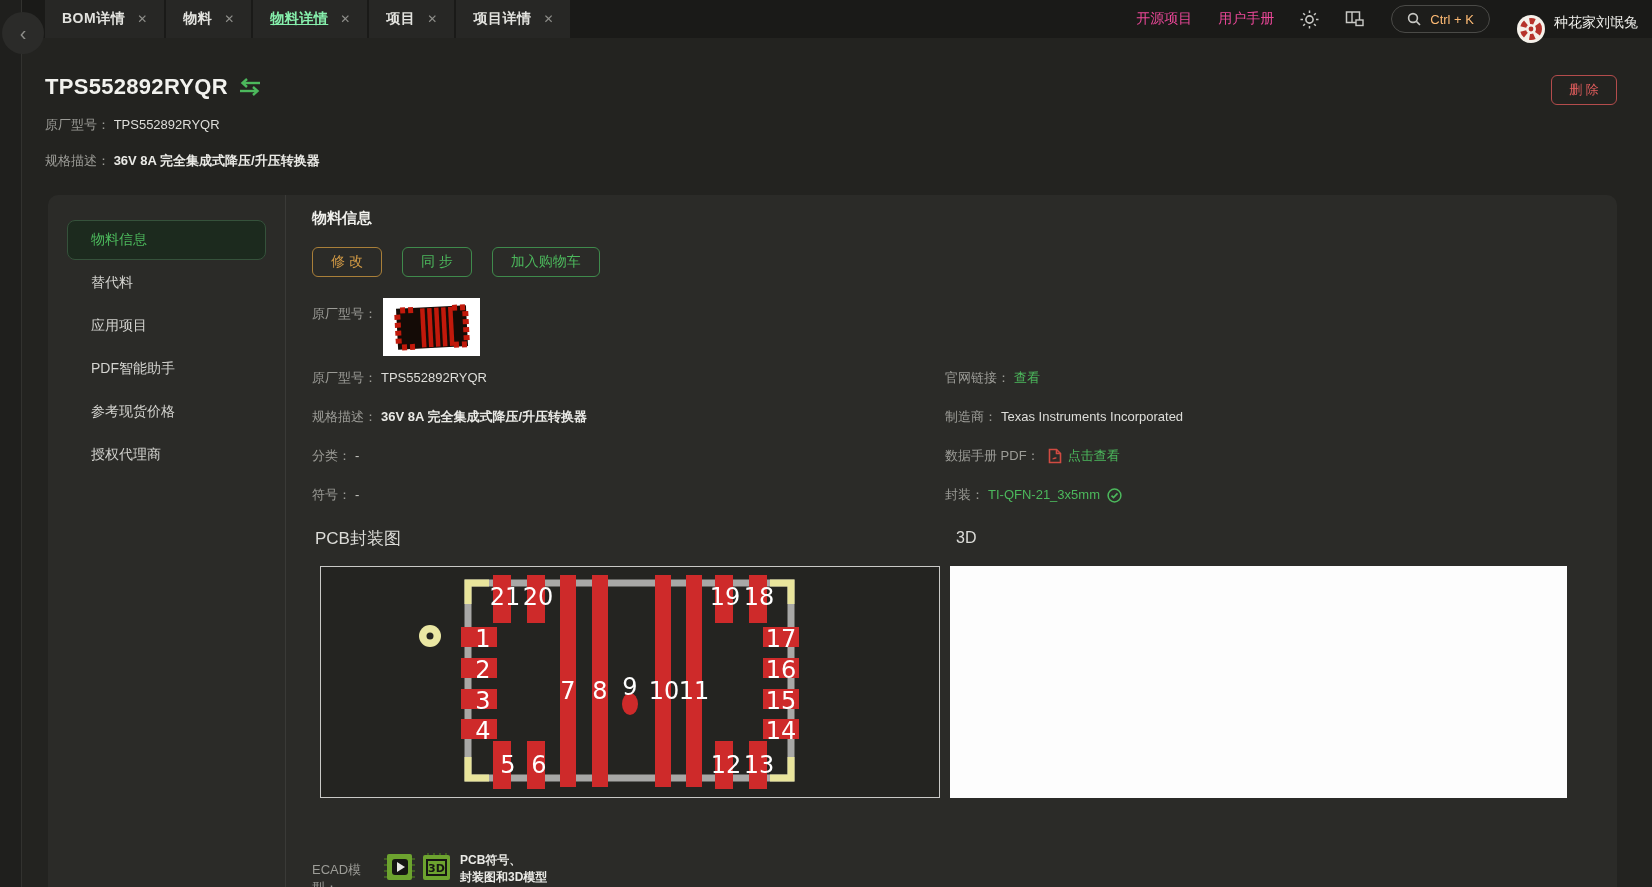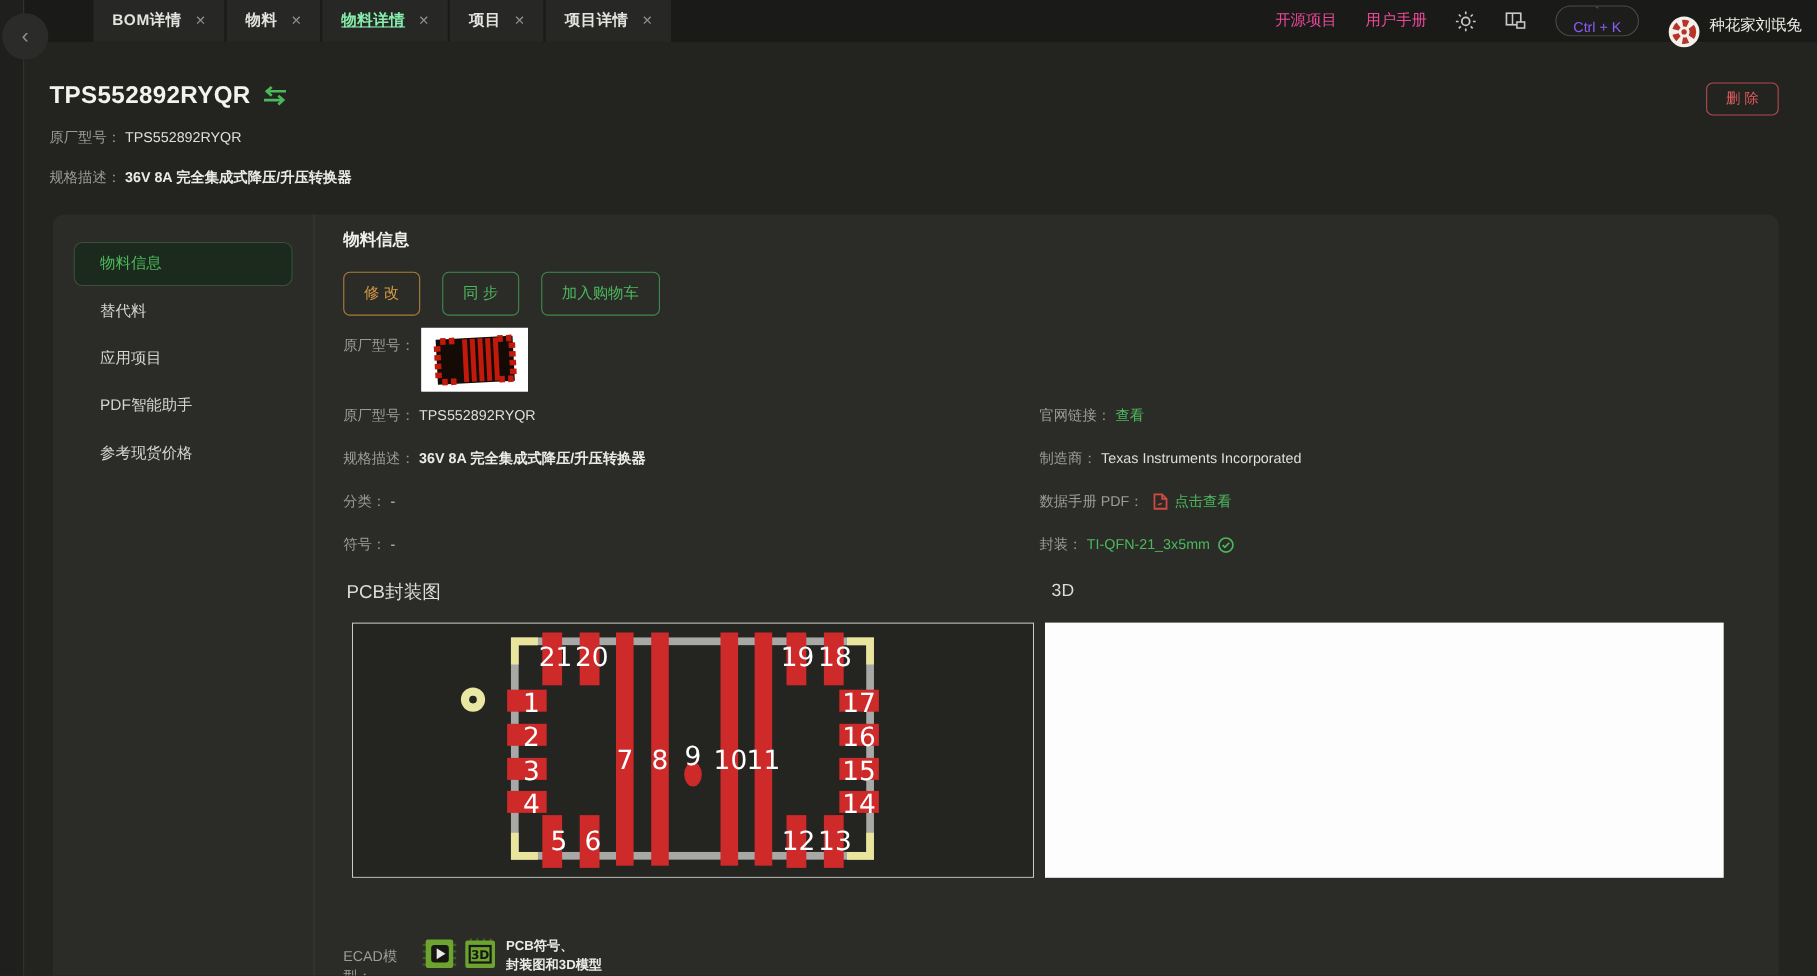--- a/index.html
+++ b/index.html
@@ -12,33 +12,33 @@
   }
   
   .left-rail { position:absolute; left:0; top:0; width:22px; height:887px;
     background:#1f1f1d; border-right:1px solid #32322f; z-index:5; }
   .back-circle { position:absolute; left:2px; top:12px; width:42px; height:42px;
     border-radius:50%; background:#2b2b29; z-index:6;
     display:flex; align-items:center; justify-content:center;
     color:#8f8f8b; font-size:20px; cursor:pointer; }
   
   .topbar { position:absolute; left:0; top:0; width:1652px; height:38px;
-    background:#1a1a18; display:flex; align-items:stretch; z-index:4;padding-left:40px; }
+    background:#1a1a18; display:flex; align-items:stretch; z-index:4; }
   .tabs { display:flex; margin-left:45px; }
   .tab { display:flex; align-items:center; gap:12px; padding:0 17px;
     background:#272725; margin-right:2px; cursor:pointer; }
   .tab-label { font-size:14px; font-weight:600; color:#e3e3df; letter-spacing:.5px; }
   .tab.active .tab-label { color:#86efac;text-decoration:underline; }
   .tab-close { font-size:12px; color:#8f8f8b; cursor:pointer; }
   .nav-right { display:flex; align-items:center; gap:26px; margin-left:auto; padding-right:14px; }
   .nav-link { font-size:14px; color:#ec4899; cursor:pointer; white-space:nowrap; }
   .icon-btn { display:flex; align-items:center; justify-content:center; cursor:pointer; }
   .search-pill { display:flex; align-items:center; gap:9px; height:28px;
     border:1px solid #4a4a47; border-radius:14px; padding:0 15px;
-    background:#1d1d1b; color:#8b5cf6; font-size:13px; cursor:pointer; white-space:nowrap;flex-direction:column; }
+    background:#1d1d1b; color:#fdba74; font-size:13px; cursor:pointer; white-space:nowrap; }
   .user { display:flex; gap:8px; cursor:pointer;margin-top:20px; }
   .user-name { font-size:14px; color:#efefeb; white-space:nowrap; }
   
   .page-title-row { position:absolute; left:45px; top:74px; display:flex; align-items:center; gap:10px; }
   .page-title { font-size:22px; font-weight:bold; color:#f2f2ee; letter-spacing:.3px; }
   .hdr-row { position:absolute; left:45px; font-size:13px; }
   .hdr-row.mpn { top:116px; }
   .hdr-row.desc { top:152px; }
   .lbl { color:#9c9c97; }
   .val { color:#dededa; }
@@ -51,21 +51,21 @@
     background:#2b2b28; border-radius:10px 10px 0 0; overflow:hidden; }
   .side { position:absolute; left:0; top:0; bottom:0; width:238px;
     border-right:1px solid #3a3a37; padding-top:25px; }
   .side-item { height:40px; margin:0 19px 3px 19px; border-radius:8px;
     display:flex; align-items:center; padding-left:23px;
     font-size:14px; color:#d3d3cf; cursor:pointer; border:1px solid transparent; }
   .side-item.active { background:#1c2a1e; border-color:#35523b; color:#4cb85c; }
   .content { position:absolute; left:264px; top:0; right:16px; bottom:0; }
   .sec-title { position:absolute; left:0; top:14px; font-size:15px; font-weight:bold; color:#efefeb; }
   .btn-row { position:absolute; left:0; top:52px; display:flex; gap:20px; }
-  .pill-btn { height:40px; padding:0 18px; border-radius:6px; background:transparent;
+  .pill-btn { height:30px; padding:0 18px; border-radius:6px; background:transparent;
     font-size:14px; cursor:pointer; font-family:inherit; }
   .pill-btn.orange { border:1px solid #a97f39; color:#d29a45; }
   .pill-btn.green { border:1px solid #3f8a4c; color:#4cb85c; }
   .img-label { position:absolute; left:0; top:110px; color:#9c9c97; }
   .thumb { position:absolute; left:71px; top:103px; width:97px; height:58px;
     background:#ffffff; display:flex; align-items:center; justify-content:center; cursor:pointer; }
   .fields { position:absolute; top:176px; }
   .fields.left-col { left:0; }
   .fields.right-col { left:633px; }
   .f-row { height:14px; line-height:14px; margin-bottom:25px; display:flex; align-items:center; white-space:nowrap; }
@@ -184,20 +184,21 @@
 <button class="delete-btn">删 除</button>
 
 <div class="card">
 
   <div class="side">
     <div class="side-item active">物料信息</div>
     <div class="side-item">替代料</div>
     <div class="side-item">应用项目</div>
     <div class="side-item">PDF智能助手</div>
     <div class="side-item">参考现货价格</div>
+    <div class="side-item">授权代理商</div>
   </div>
 
   <div class="content">
     <div class="sec-title">物料信息</div>
 
     <div class="btn-row">
       <button class="pill-btn orange">修 改</button>
       <button class="pill-btn green">同 步</button>
       <button class="pill-btn green">加入购物车</button>
     </div>

